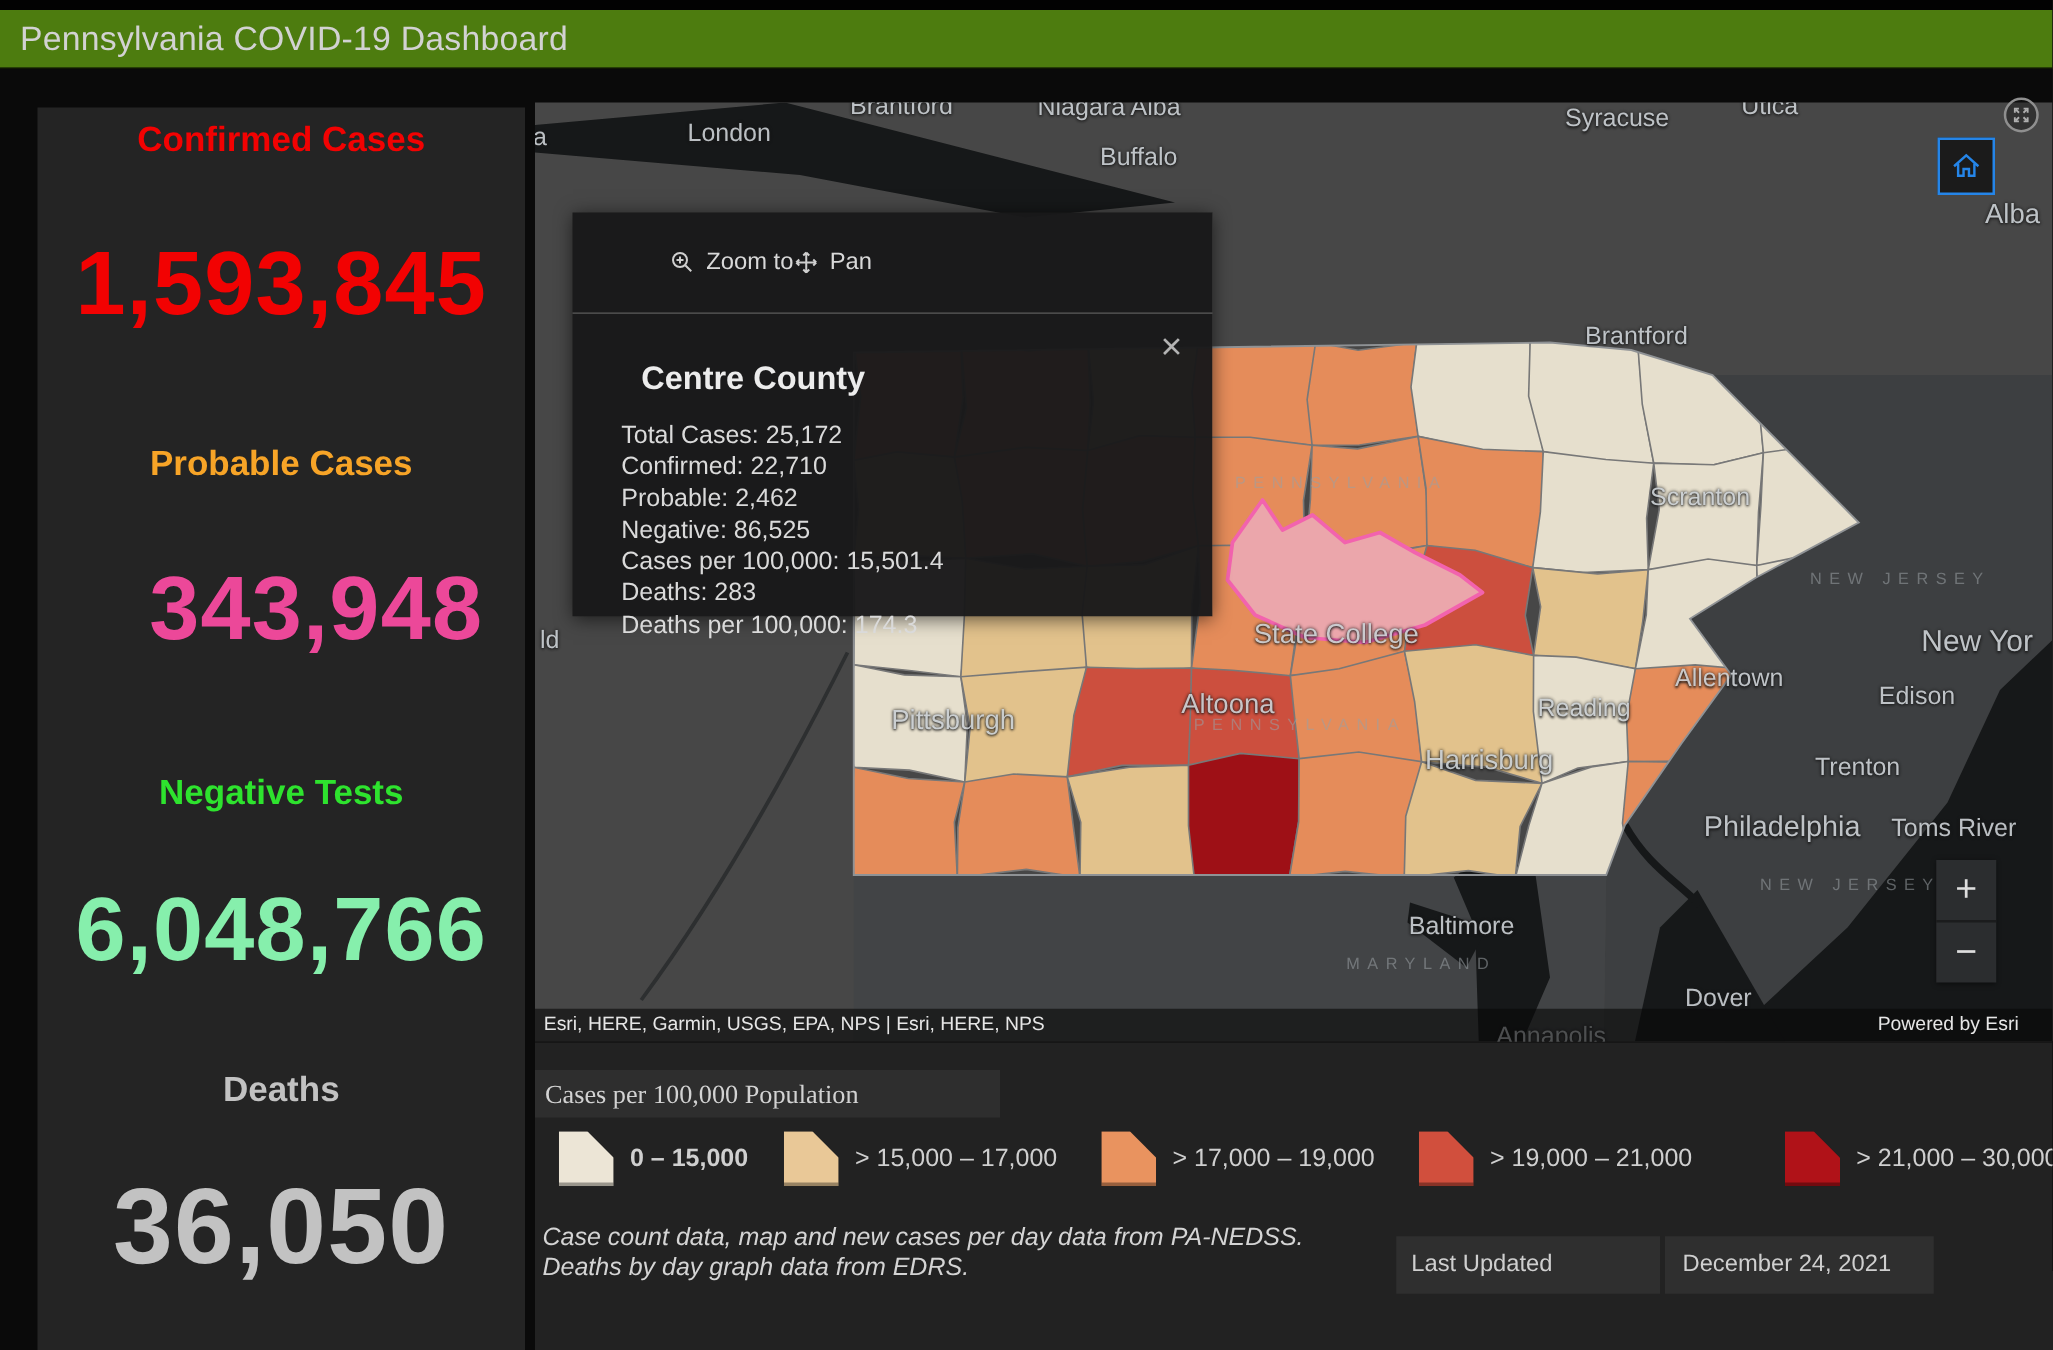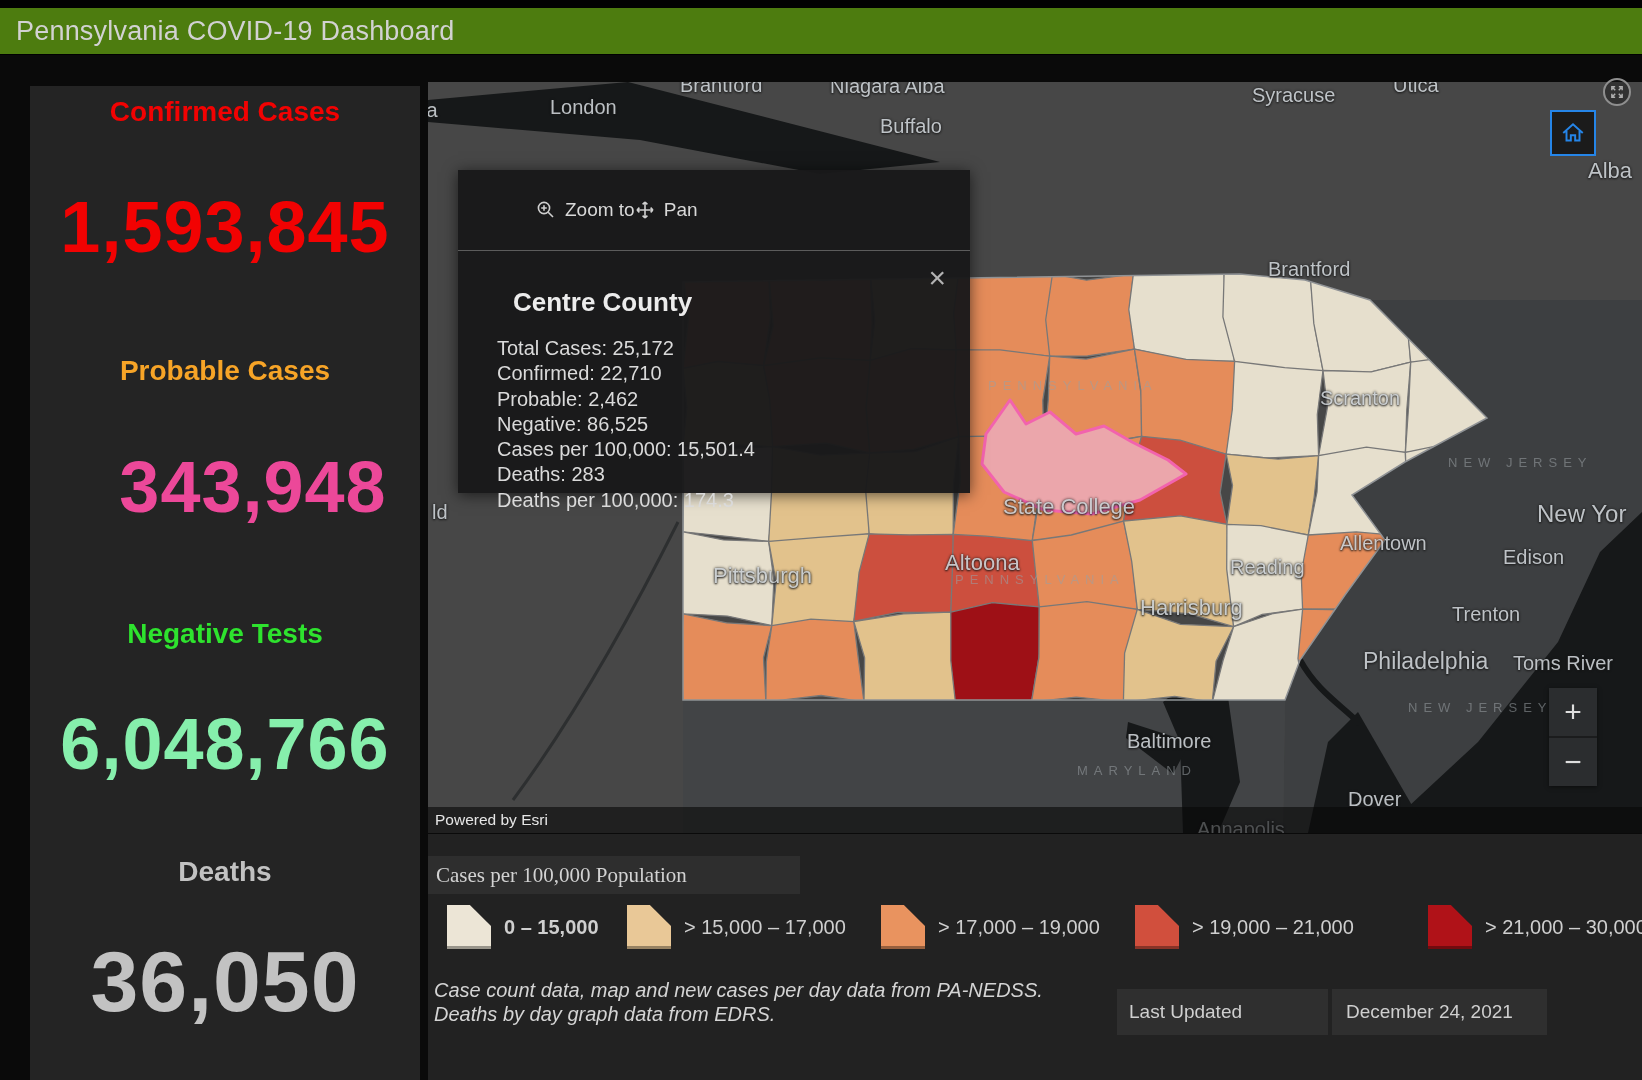--- a/index.html
+++ b/index.html
@@ -232,20 +232,21 @@
             <div class="popup-line">Probable: 2,462</div>
             <div class="popup-line">Negative: 86,525</div>
             <div class="popup-line">Cases per 100,000: 15,501.4</div>
             <div class="popup-line">Deaths: 283</div>
             <div class="popup-line">Deaths per 100,000: 174.3</div>
           </div>
       </div>
     </div>
 
     <div class="attribution">
+      <span>Esri, HERE, Garmin, USGS, EPA, NPS | Esri, HERE, NPS</span>
       <span>Powered by Esri</span>
     </div>
   </div>
 
   <button class="home-btn">
     <svg width="26" height="26" viewBox="0 0 24 24" fill="none" stroke="#2585e8" stroke-width="1.8">
       <path d="M3,12 L12,4 L21,12 M6,10.2 L6,19 L10,19 L10,14 L14,14 L14,19 L18,19 L18,10.2"></path>
     </svg>
   </button>
 

